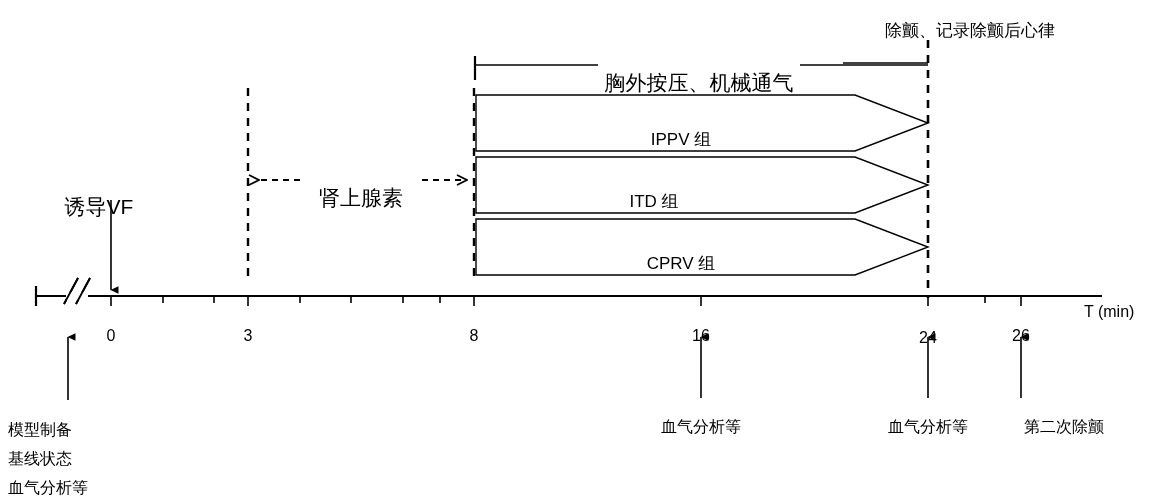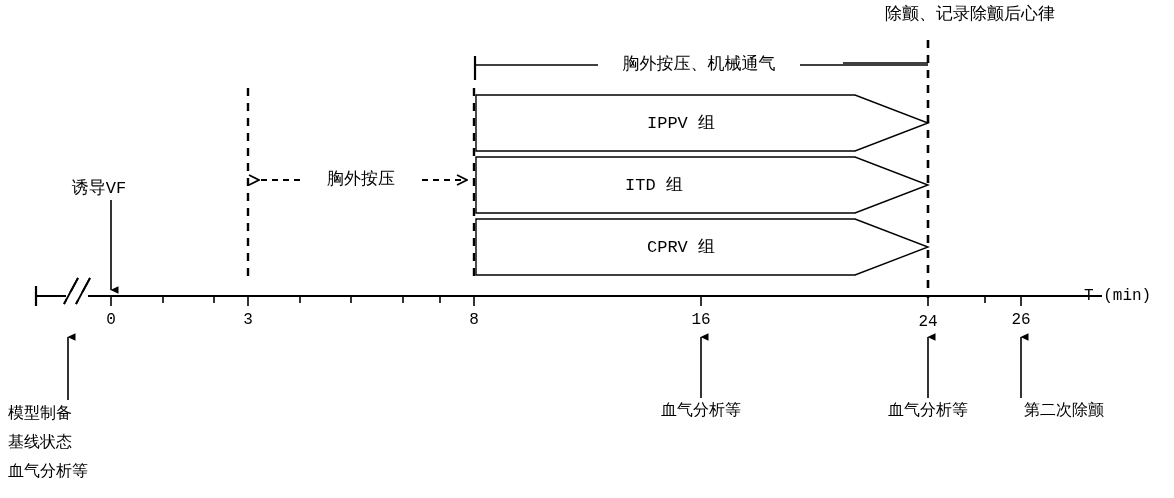--- a/index.html
+++ b/index.html
@@ -19,25 +19,26 @@
   svg.layer {
     position: absolute;
     left: 0;
     top: 0;
     width: 1174px;
     height: 498px;
   }
   .lbl {
     position: absolute;
     white-space: pre;
-    font-family: Liberation Mono, monospace;
+    font-family: Liberation Sans, sans-serif;
     color: #000000;
     line-height: 1.28;
+    margin-top: 16px;
   }
-  .lbl-cn { font-size: 17px; }
+  .lbl-cn { font-size: 21px; }
   .lbl-box { font-size: 17px; text-align: center; }
   .lbl-tick { font-size: 16px; text-align: center; }
   .lbl-axis { font-size: 16px; }
   .lbl-note { font-size: 16px; }
   .lbl-top { font-size: 17px; }
   .center-x { transform: translateX(-50%); }
 </style>
 </head>
 <body>
 
@@ -140,21 +141,21 @@
       <line x1="1021" y1="398" x2="1021" y2="337" stroke="#000000" stroke-width="1.6" marker-end="url(#arrHeadUp)"></line>
     </g>
   </svg>
 
   <div class="lbl lbl-top" style="left:885px; top:4px;">除颤、记录除颤后心律</div>
 
   <div class="lbl lbl-cn center-x" style="left:699px; top:54px;">胸外按压、机械通气</div>
 
   <div class="lbl lbl-cn center-x" style="left:99px; top:178px;">诱导VF</div>
 
-  <div class="lbl lbl-cn center-x" style="left:361px; top:169px;">胸外按压</div>
+  <div class="lbl lbl-cn center-x" style="left:361px; top:169px;">肾上腺素</div>
 
   <div class="lbl lbl-box center-x" style="left:681px; top:113px;">IPPV 组</div>
   <div class="lbl lbl-box center-x" style="left:654px; top:175px;">ITD 组</div>
   <div class="lbl lbl-box center-x" style="left:681px; top:237px;">CPRV 组</div>
 
   <div class="lbl lbl-tick center-x" style="left:111px; top:310px;">0</div>
   <div class="lbl lbl-tick center-x" style="left:248px; top:310px;">3</div>
   <div class="lbl lbl-tick center-x" style="left:474px; top:310px;">8</div>
   <div class="lbl lbl-tick center-x" style="left:701px; top:310px;">16</div>
   <div class="lbl lbl-tick center-x" style="left:928px; top:312px;">24</div>

